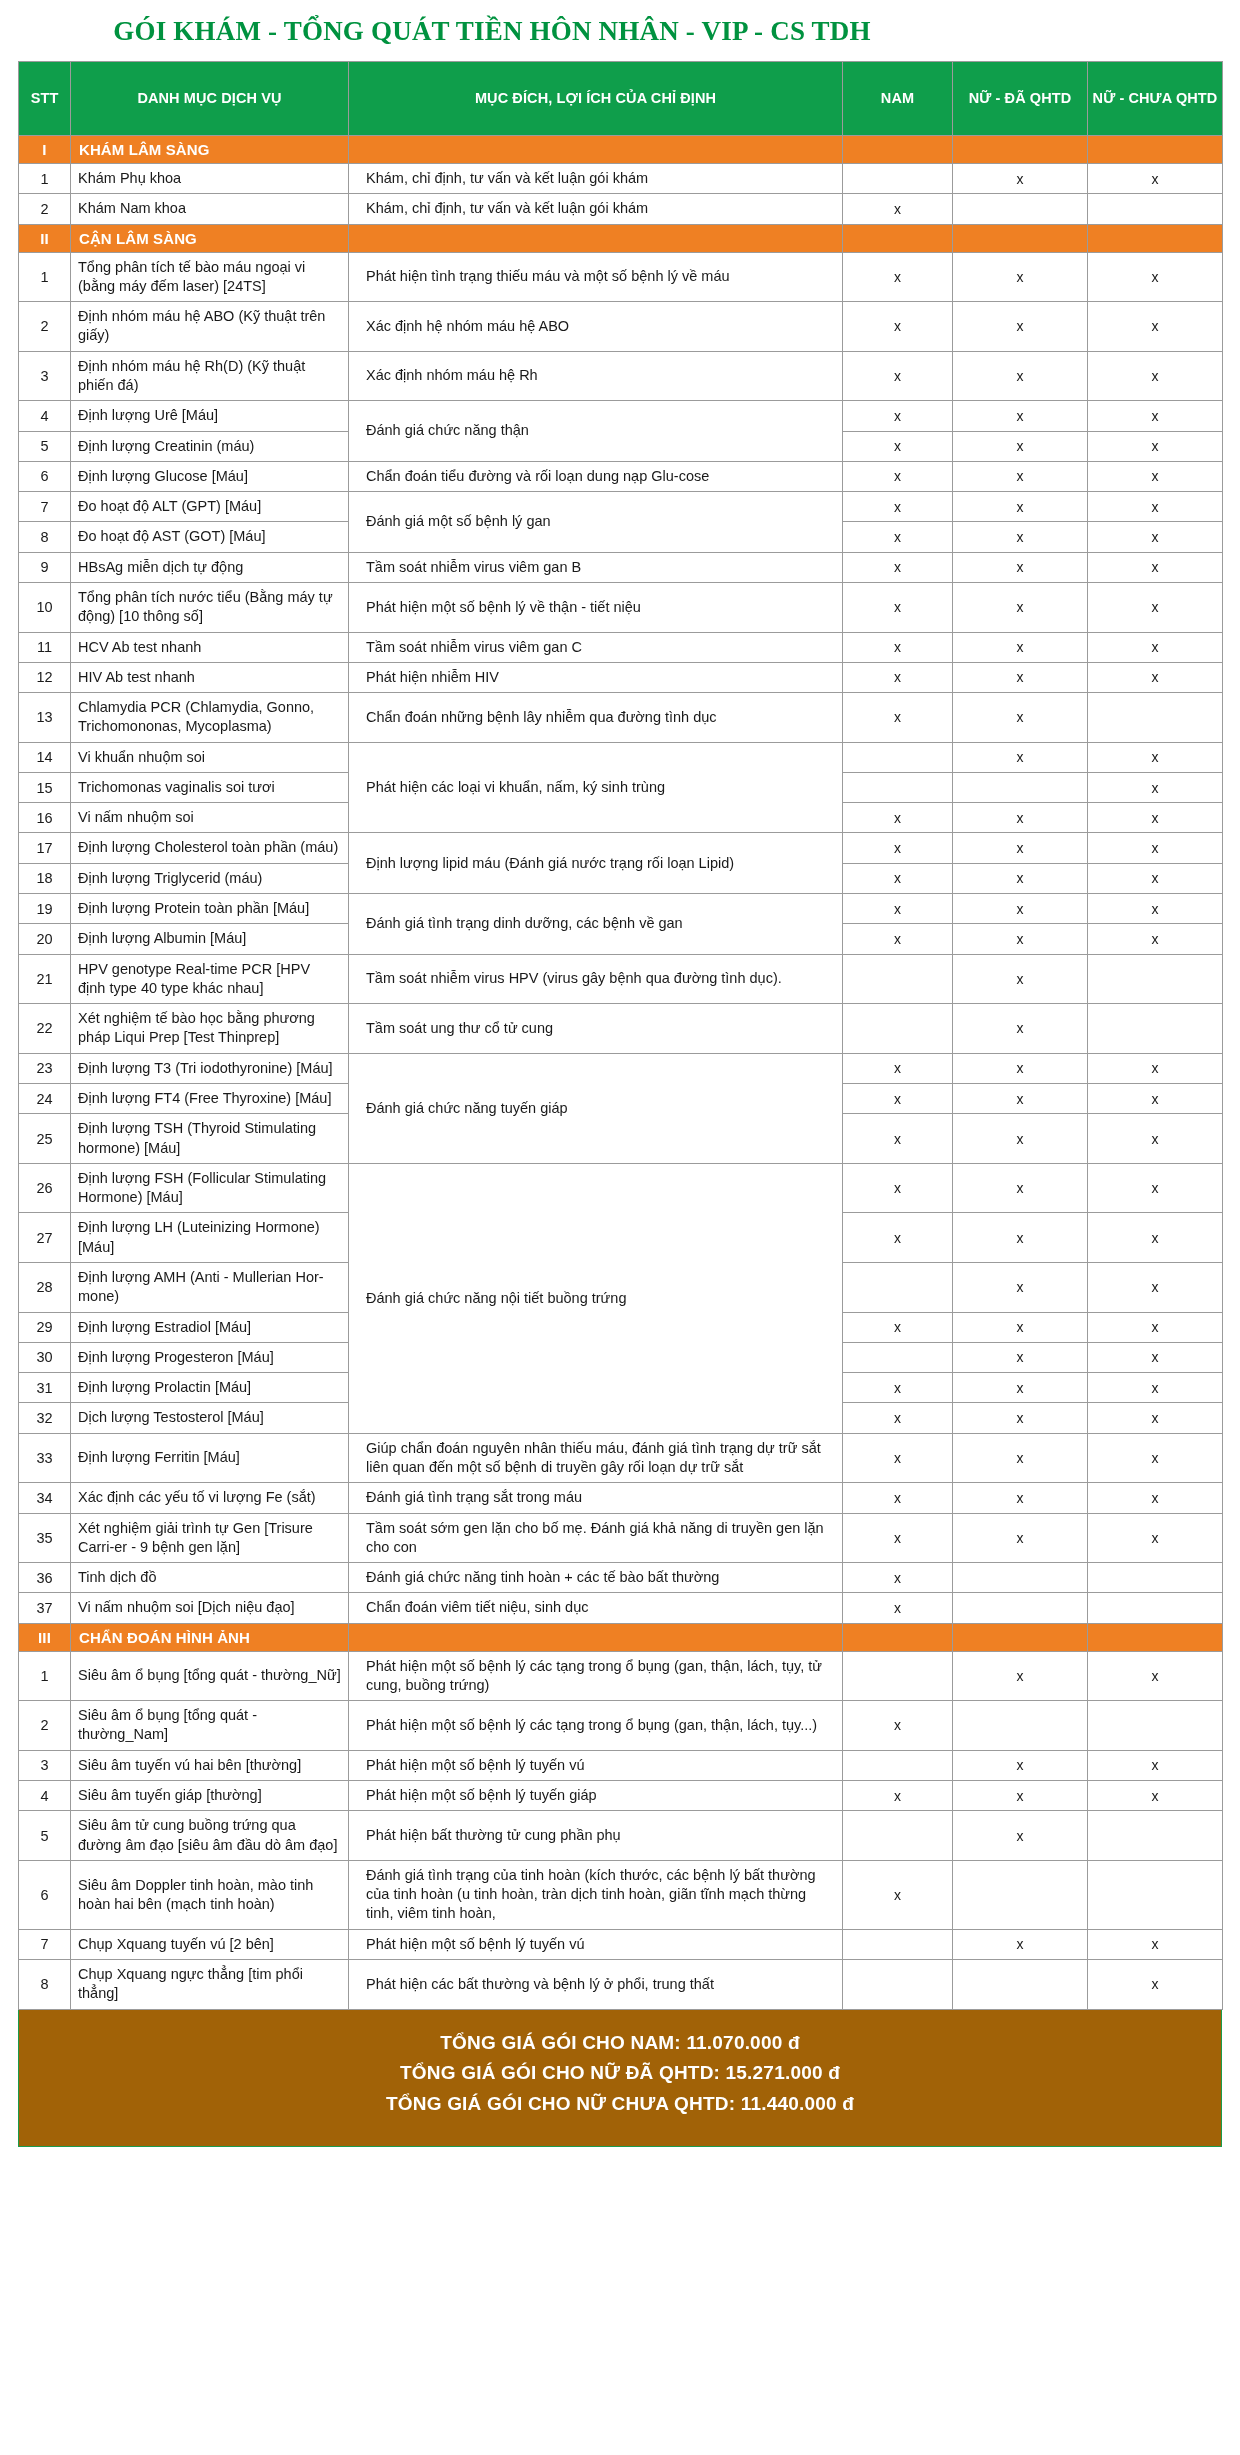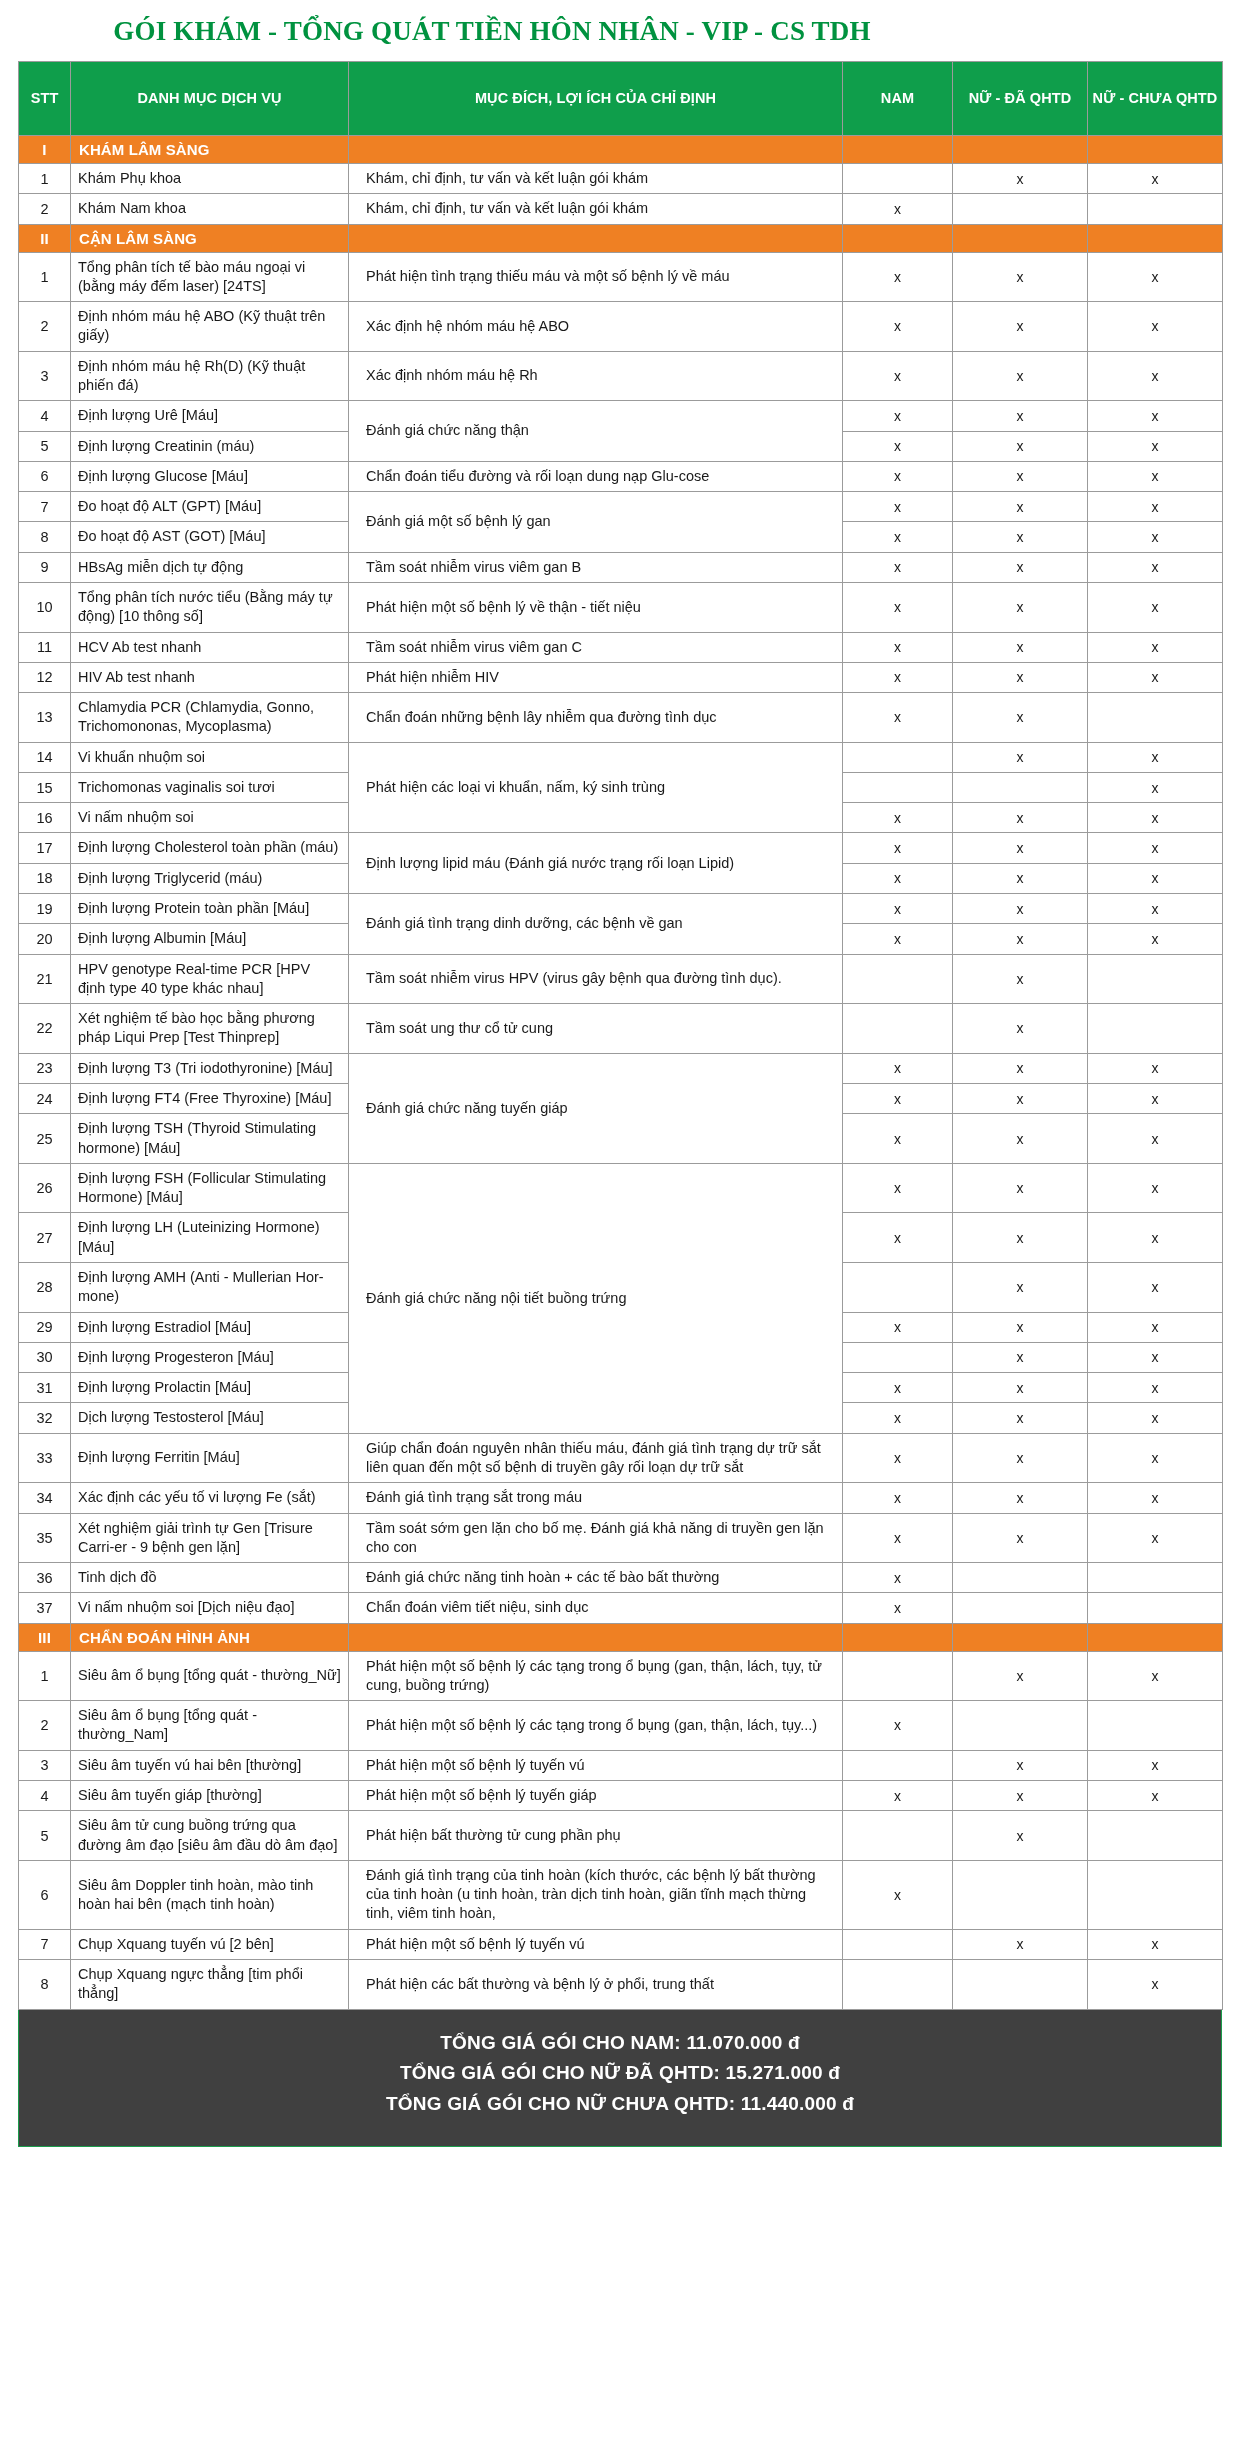--- a/index.html
+++ b/index.html
@@ -85,21 +85,21 @@
     padding: 5px 17px;
   }
   td.mark {
     text-align: center;
     font-size: 14px;
     padding: 4px 2px;
   }
 
   .totals {
     width: 1204px;
-    background: #404040;
+    background: #a16207;
     color: #ffffff;
     text-align: center;
     font-weight: bold;
     font-size: 19px;
     line-height: 1.62;
     padding: 18px 10px 26px 10px;
     border: 1px solid #1b9b4b;
     border-top: none;
     letter-spacing: 0.2px;
   }

